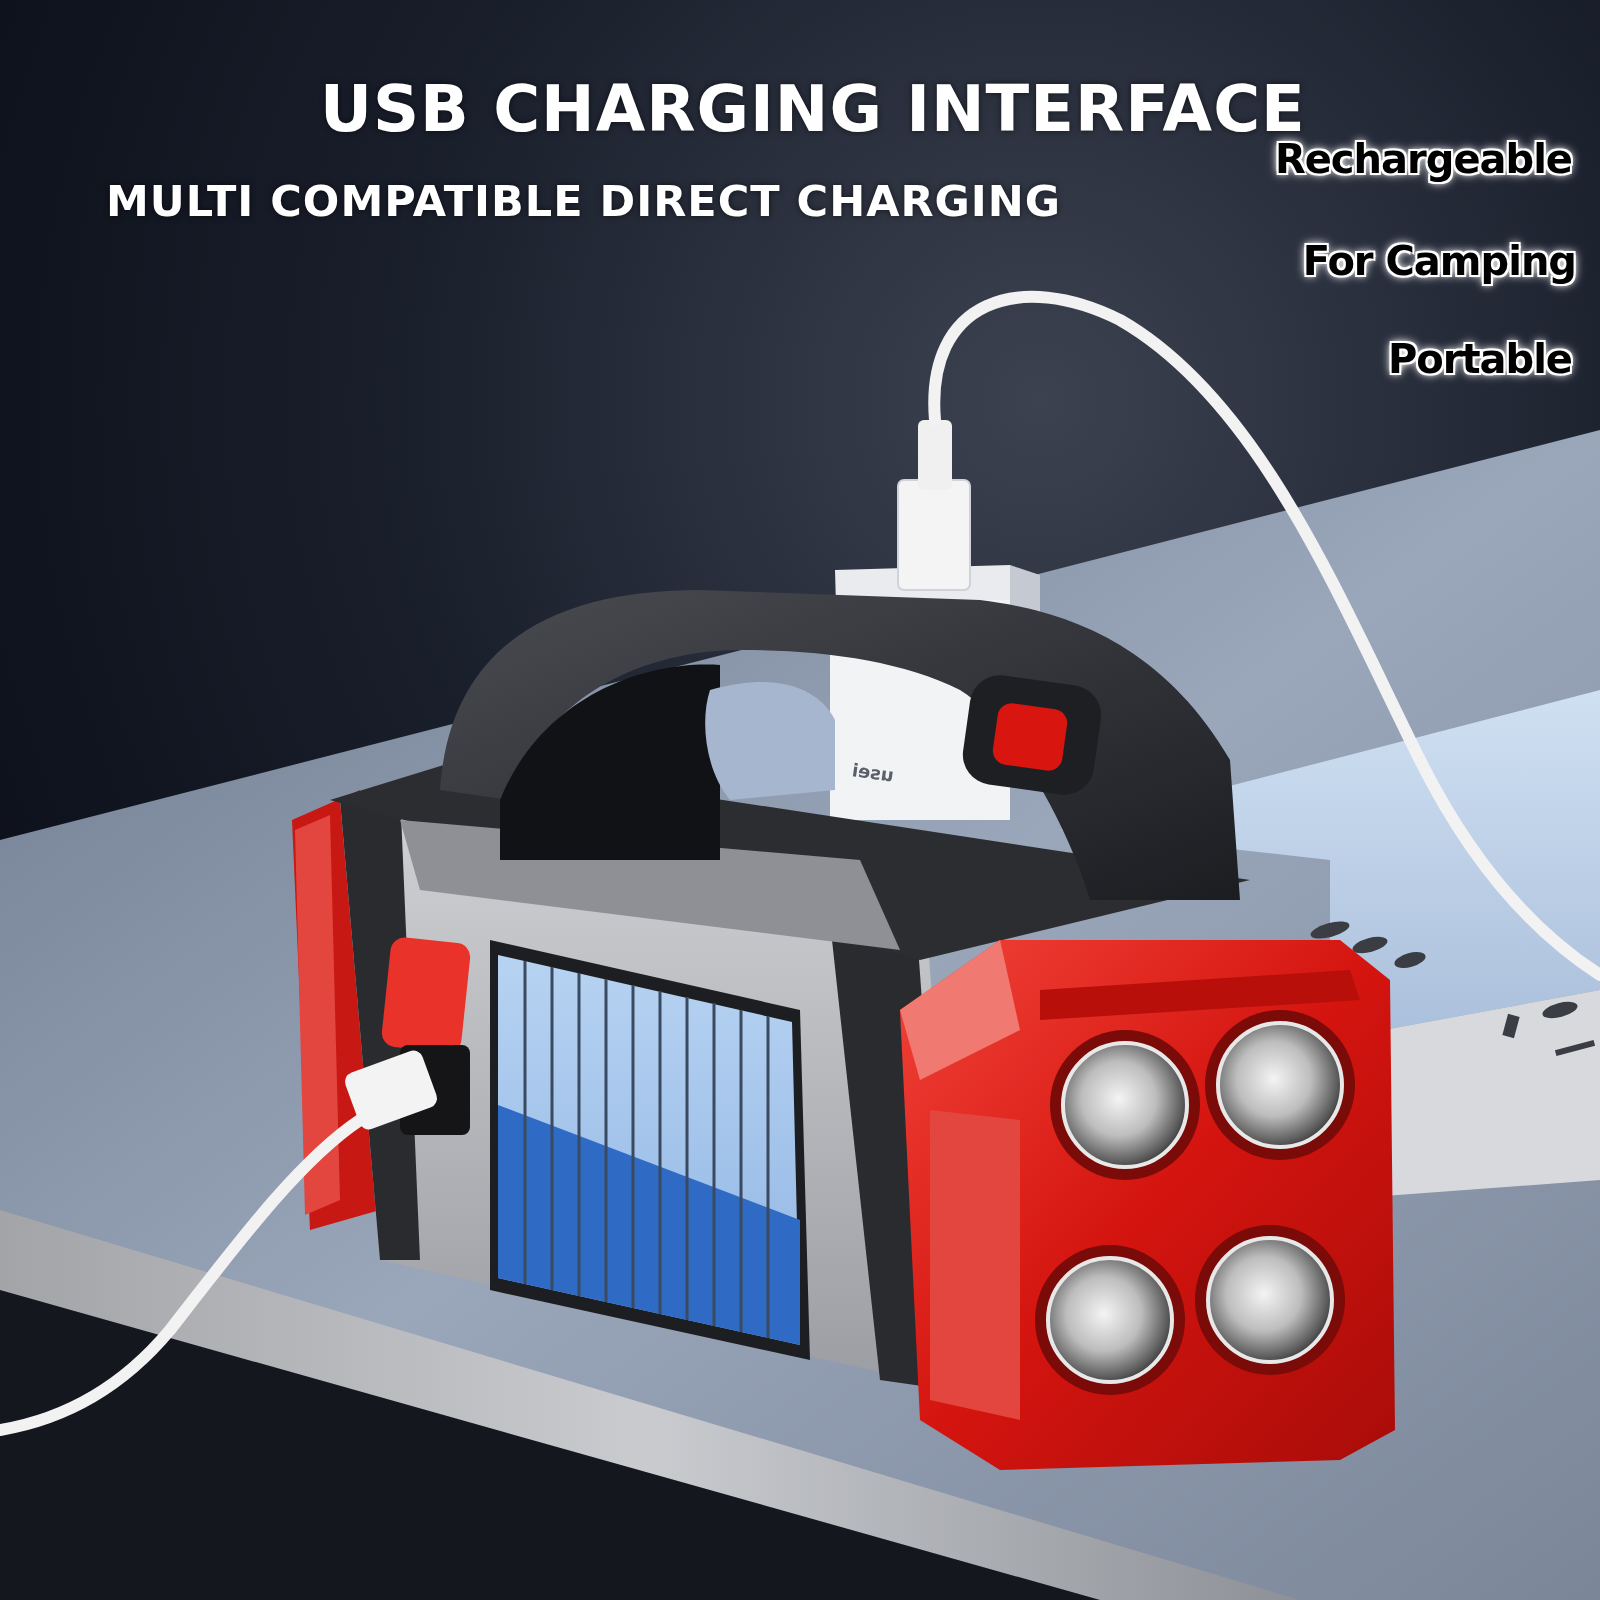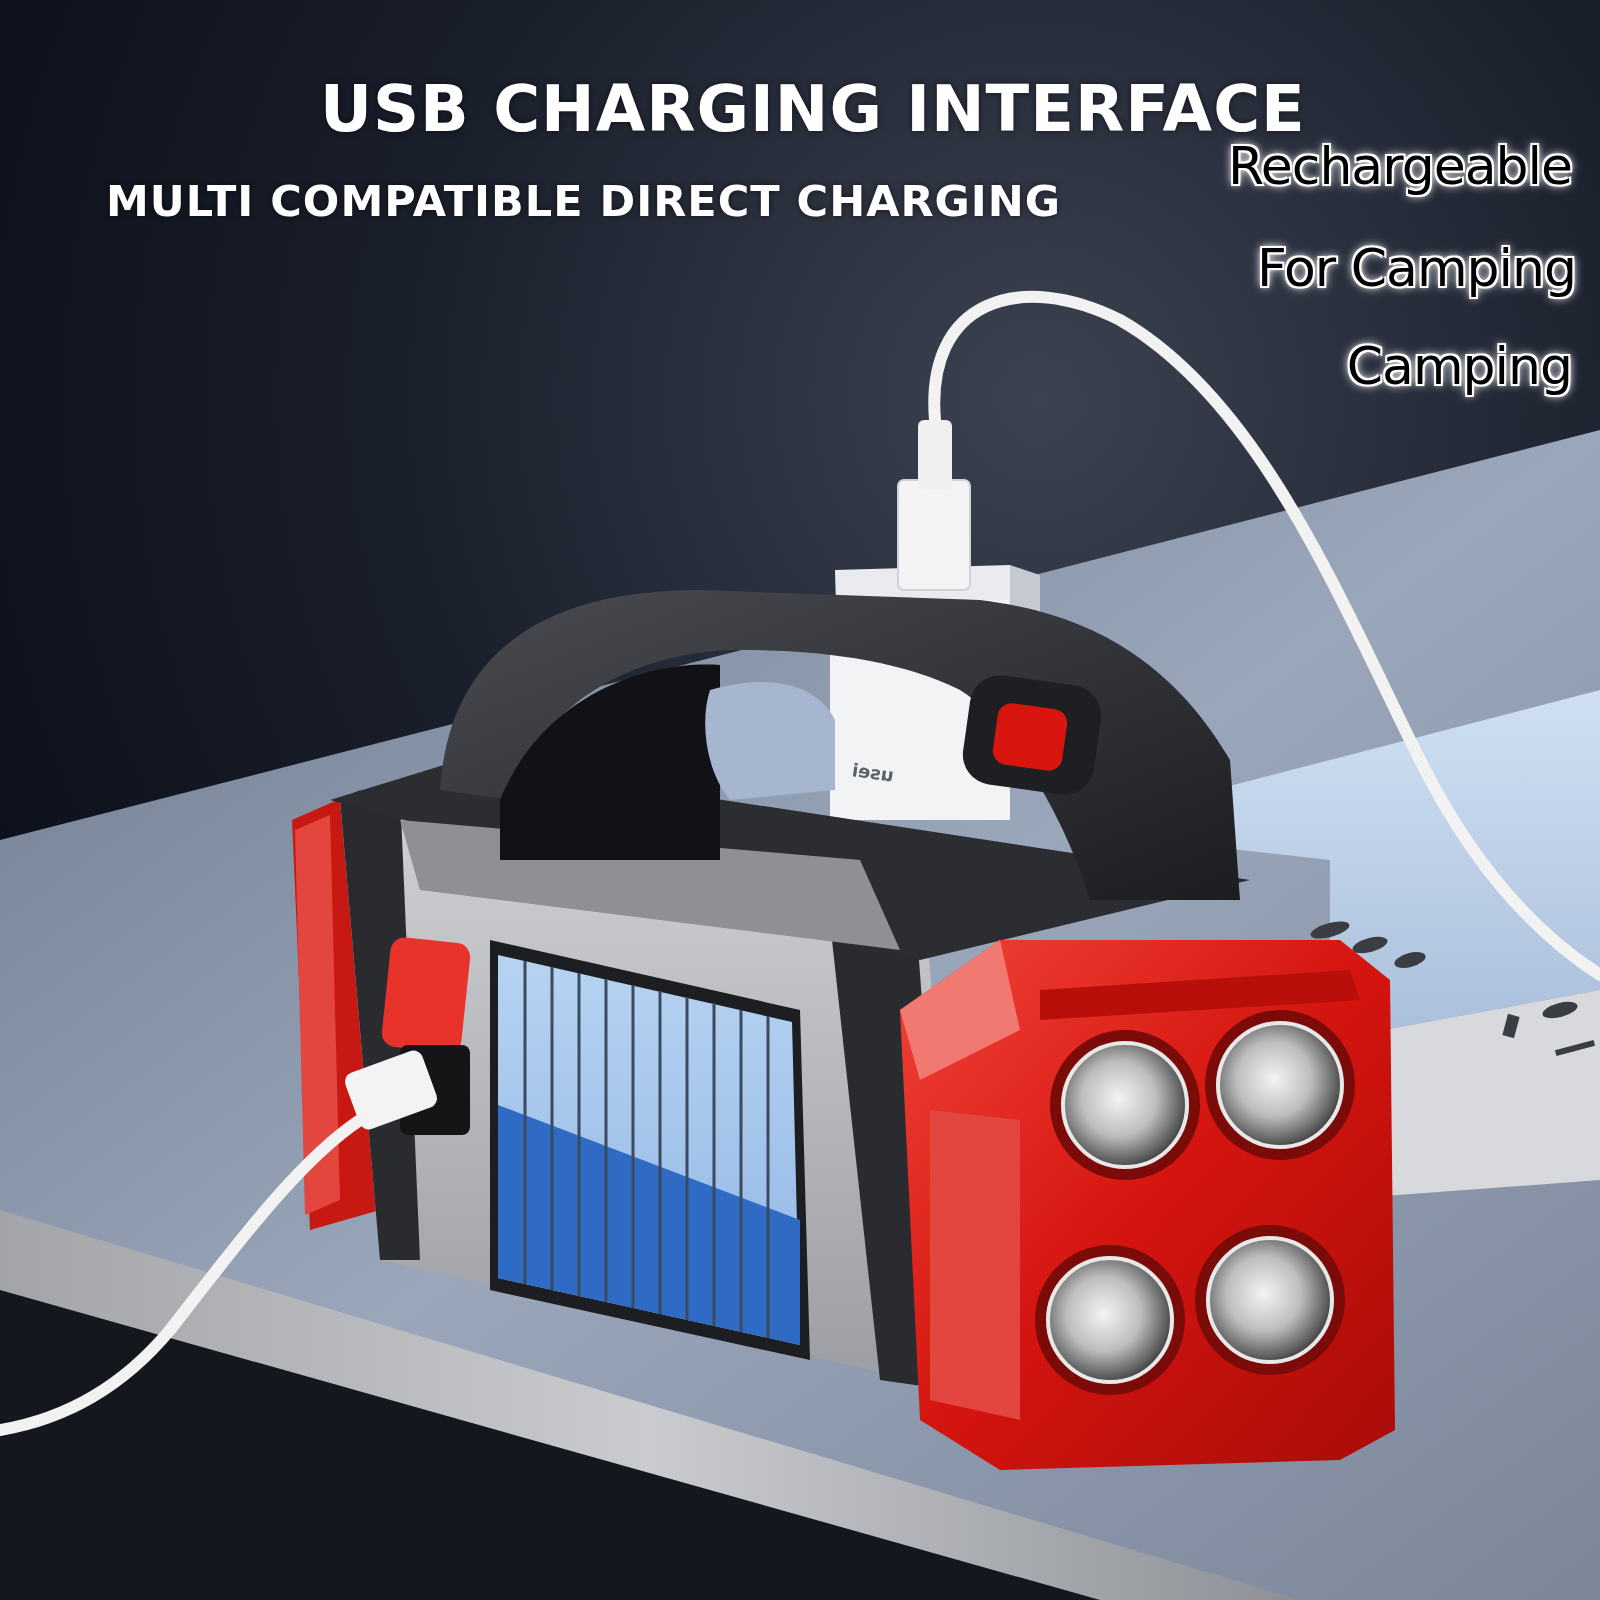--- a/index.html
+++ b/index.html
@@ -8,21 +8,21 @@
   .stage svg.scene { position: absolute; left: 0; top: 0; width: 1600px; height: 1600px; }
   .headline {
     position: absolute; color: #ffffff; font-family: "DejaVu Sans", sans-serif;
     font-weight: bold; white-space: nowrap; letter-spacing: 1px;
     text-shadow: 0 0 6px rgba(0,0,0,0.6);
   }
   .headline.l1 { left: 320px; top: 72px; font-size: 64px; }
   .headline.l2 { left: 106px; top: 176px; font-size: 43px; }
   .tag {
     position: absolute; color: #000000; font-family: "DejaVu Sans", sans-serif;
-    font-weight: normal; white-space: nowrap; font-size: 52px; letter-spacing: -1px;
+    font-weight: bold; white-space: nowrap; font-size: 40px; letter-spacing: -1px;
     text-shadow: 0 0 4px #ffffff, 0 0 8px #ffffff, 0 0 12px rgba(255,255,255,0.8), 2px 2px 0 #fff, -2px -2px 0 #fff, 2px -2px 0 #fff, -2px 2px 0 #fff;
     padding-left: 44px;
   }
   .tag.t1 { right: 28px; top: 136px; }
   .tag.t2 { right: 24px; top: 238px; margin-left: 11px; }
   .tag.t3 { right: 28px; top: 336px; }
   .usb-brand {
     position: absolute; left: 852px; top: 762px; font-family: "DejaVu Sans", sans-serif;
     font-size: 18px; color: #5a5f6a; transform: rotate(8deg) scaleX(-1); font-weight: bold;
   }
@@ -169,14 +169,14 @@
     </g>
   </svg>
 
   <div class="usb-brand">usei</div>
 
   <div class="headline l1">USB CHARGING INTERFACE</div>
   <div class="headline l2">MULTI COMPATIBLE DIRECT CHARGING</div>
 
   <div class="tag t1">Rechargeable</div>
   <div class="tag t2">For Camping</div>
-  <div class="tag t3">Camping</div>
+  <div class="tag t3">Portable</div>
 </div>
 
 </body></html>

